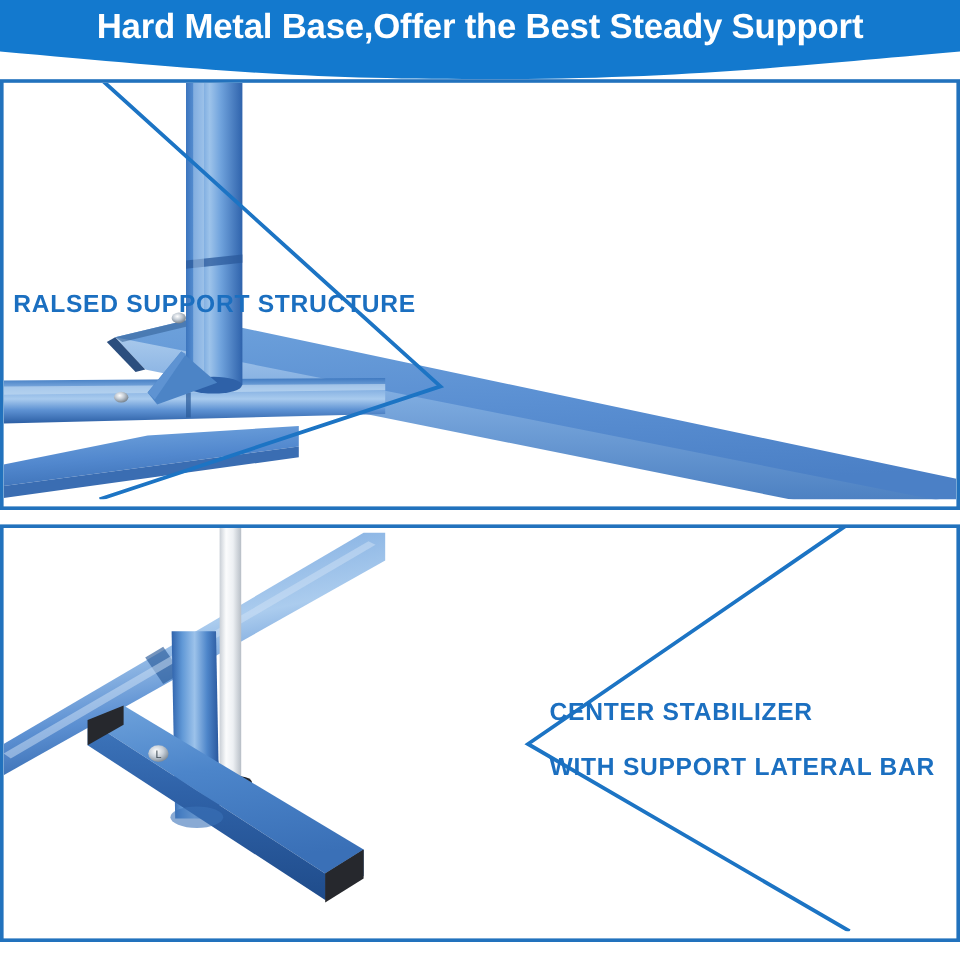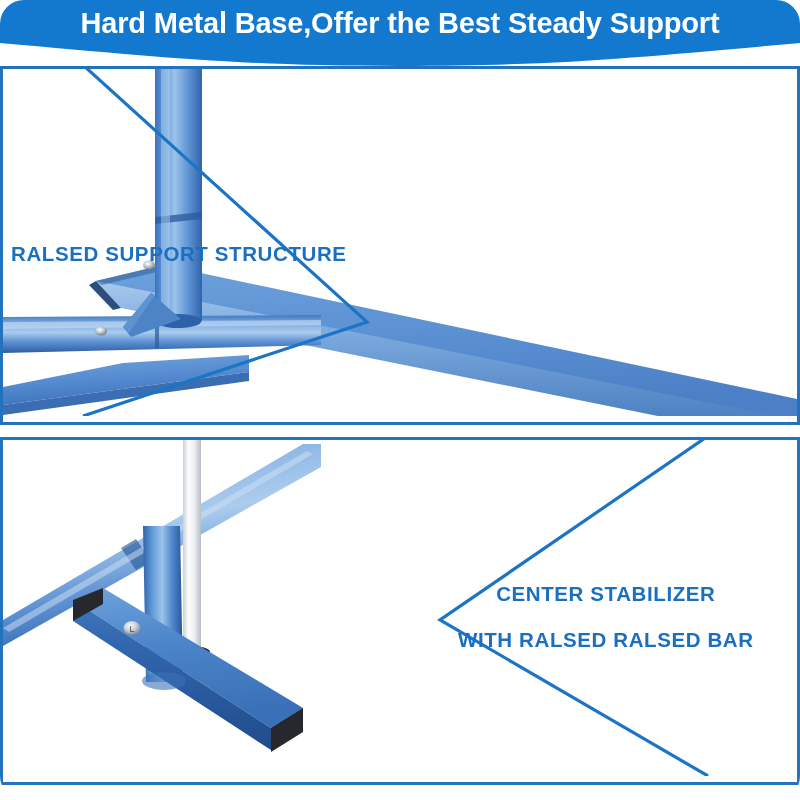--- a/index.html
+++ b/index.html
@@ -9,21 +9,20 @@
   }
   body {
     font-family: "Liberation Sans", sans-serif;
   }
   #page {
     position: relative;
     width: 800px;
     height: 800px;
     background: #ffffff;
     overflow: hidden;
-    border-radius: 24px;
   }
 
   
   .header-banner {
     position: absolute;
     left: 0;
     top: 0;
     width: 800px;
     height: 70px;
     overflow: hidden;
@@ -97,21 +96,21 @@
   }
   .caption-block .caption-line {
     color: #1B6FC0;
     font-size: 20.5px;
     font-weight: bold;
     letter-spacing: 0.6px;
     white-space: nowrap;
     font-family: "Liberation Sans", sans-serif;
     margin-bottom: 22px;
   }
-  #caption-2-line-1 { text-align: center; }
+  #caption-2-line-1 { }
   #caption-2-line-2 { text-align: center; }
 </style>
 </head>
 <body>
 
 <div id="page">
 
   <div class="header-banner">
     <svg width="800" height="70" viewBox="0 0 800 70">
       <path d="M0,0 L800,0 L800,43 C640,57 560,66 400,66 C240,66 160,57 0,43 Z" fill="#1379CE"></path>
@@ -274,18 +273,18 @@
         </g>
 
         <ellipse cx="129" cy="188" rx="8.5" ry="7" fill="url(#p2-screw)"></ellipse>
         <text x="129" y="192" font-family="Liberation Sans, sans-serif" font-size="9" fill="#3C4953" text-anchor="middle">L</text>
 
         <path d="M705,-4 L437,180 L705,336" fill="none" stroke="#1C74C4" stroke-width="3.2" stroke-linejoin="miter"></path>
       </svg>
 
       <div class="caption-block">
         <div class="caption-line" id="caption-2-line-1">CENTER STABILIZER</div>
-        <div class="caption-line" id="caption-2-line-2">WITH RALSED RALSED BAR</div>
+        <div class="caption-line" id="caption-2-line-2">WITH SUPPORT LATERAL BAR</div>
       </div>
     </div>
   </div>
 
 </div>
 
 </body></html>

